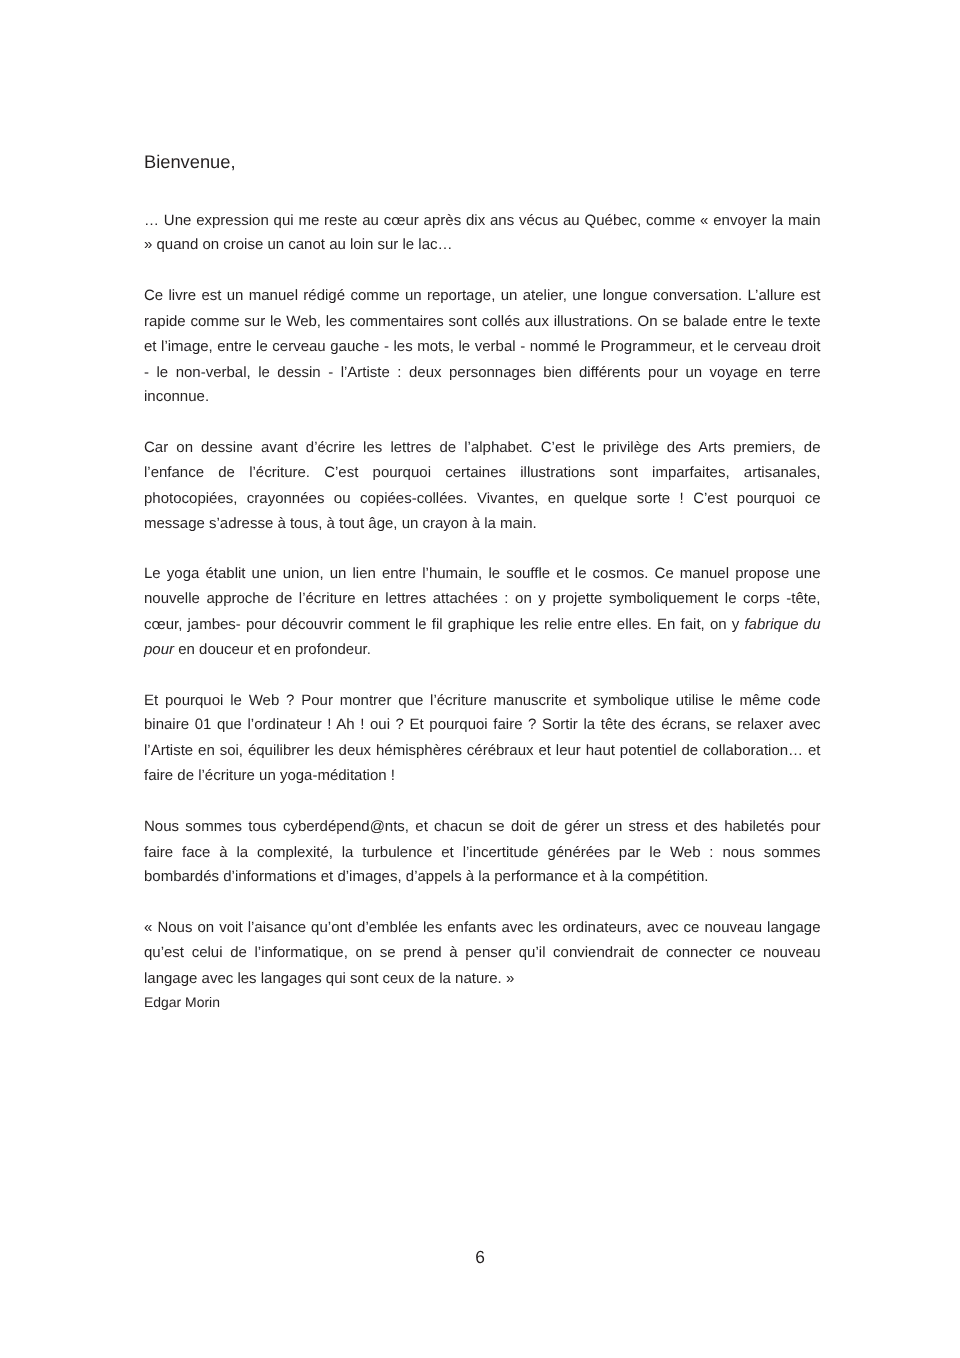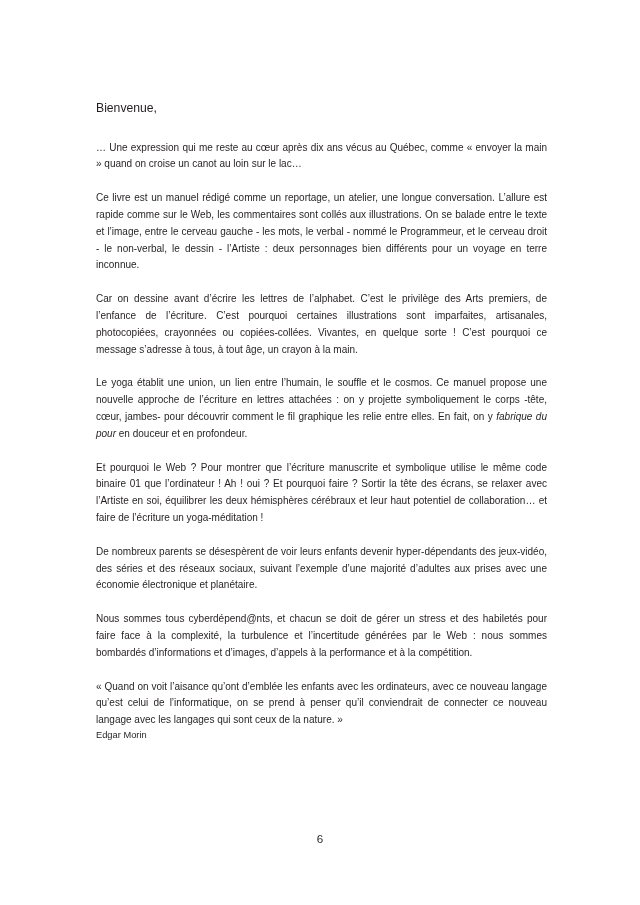--- a/index.html
+++ b/index.html
@@ -74,23 +74,22 @@
   <div class="content">
 
     <div class="heading">Bienvenue,</div>
 
     <div id="paragraph-container">
         <p class="para">… Une expression qui me reste au cœur après dix ans vécus au Québec, comme « envoyer la main » quand on croise un canot au loin sur le lac…</p>
         <p class="para">Ce livre est un manuel rédigé comme un reportage, un atelier, une longue conversation. L’allure est rapide comme sur le Web, les commentaires sont collés aux illustrations. On se balade entre le texte et l’image, entre le cerveau gauche - les mots, le verbal - nommé le Programmeur, et le cerveau droit - le non-verbal, le dessin - l’Artiste : deux personnages bien différents pour un voyage en terre inconnue.</p>
         <p class="para">Car on dessine avant d’écrire les lettres de l’alphabet. C’est le privilège des Arts premiers, de l’enfance de l’écriture. C’est pourquoi certaines illustrations sont imparfaites, artisanales, photocopiées, crayonnées ou copiées-collées. Vivantes, en quelque sorte ! C’est pourquoi ce message s’adresse à tous, à tout âge, un crayon à la main.</p>
         <p class="para">Le yoga établit une union, un lien entre l’humain, le souffle et le cosmos. Ce manuel propose une nouvelle approche de l’écriture en lettres attachées : on y projette symboliquement le corps -tête, cœur, jambes- pour découvrir comment le fil graphique les relie entre elles. En fait, on y <em>fabrique du pour</em> en douceur et en profondeur.</p>
         <p class="para">Et pourquoi le Web ? Pour montrer que l’écriture manuscrite et symbolique utilise le même code binaire 01 que l’ordinateur ! Ah ! oui ? Et pourquoi faire ? Sortir la tête des écrans, se relaxer avec l’Artiste en soi, équilibrer les deux hémisphères cérébraux et leur haut potentiel de collaboration… et faire de l’écriture un yoga-méditation !</p>
-        <p class="para">De nombreux parents se désespèrent de voir leurs enfants devenir hyper-dépendants des jeux-vidéo, des séries et des réseaux sociaux, suivant l’exemple d’une majorité d’adultes aux prises avec une économie électronique et planétaire.</p>
         <p class="para">Nous sommes tous cyberdépend@nts, et chacun se doit de gérer un stress et des habiletés pour faire face à la complexité, la turbulence et l’incertitude générées par le Web : nous sommes bombardés d’informations et d’images, d’appels à la performance et à la compétition.</p>
-        <p class="para">« Quand on voit l’aisance qu’ont d’emblée les enfants avec les ordinateurs, avec ce nouveau langage qu’est celui de l’informatique, on se prend à penser qu’il conviendrait de connecter ce nouveau langage avec les langages qui sont ceux de la nature. »</p>
+        <p class="para">« Nous on voit l’aisance qu’ont d’emblée les enfants avec les ordinateurs, avec ce nouveau langage qu’est celui de l’informatique, on se prend à penser qu’il conviendrait de connecter ce nouveau langage avec les langages qui sont ceux de la nature. »</p>
       </div>
 
     <p class="attribution">Edgar Morin</p>
 
   </div>
 
   <div class="page-number">6</div>
 
 </div>
 

